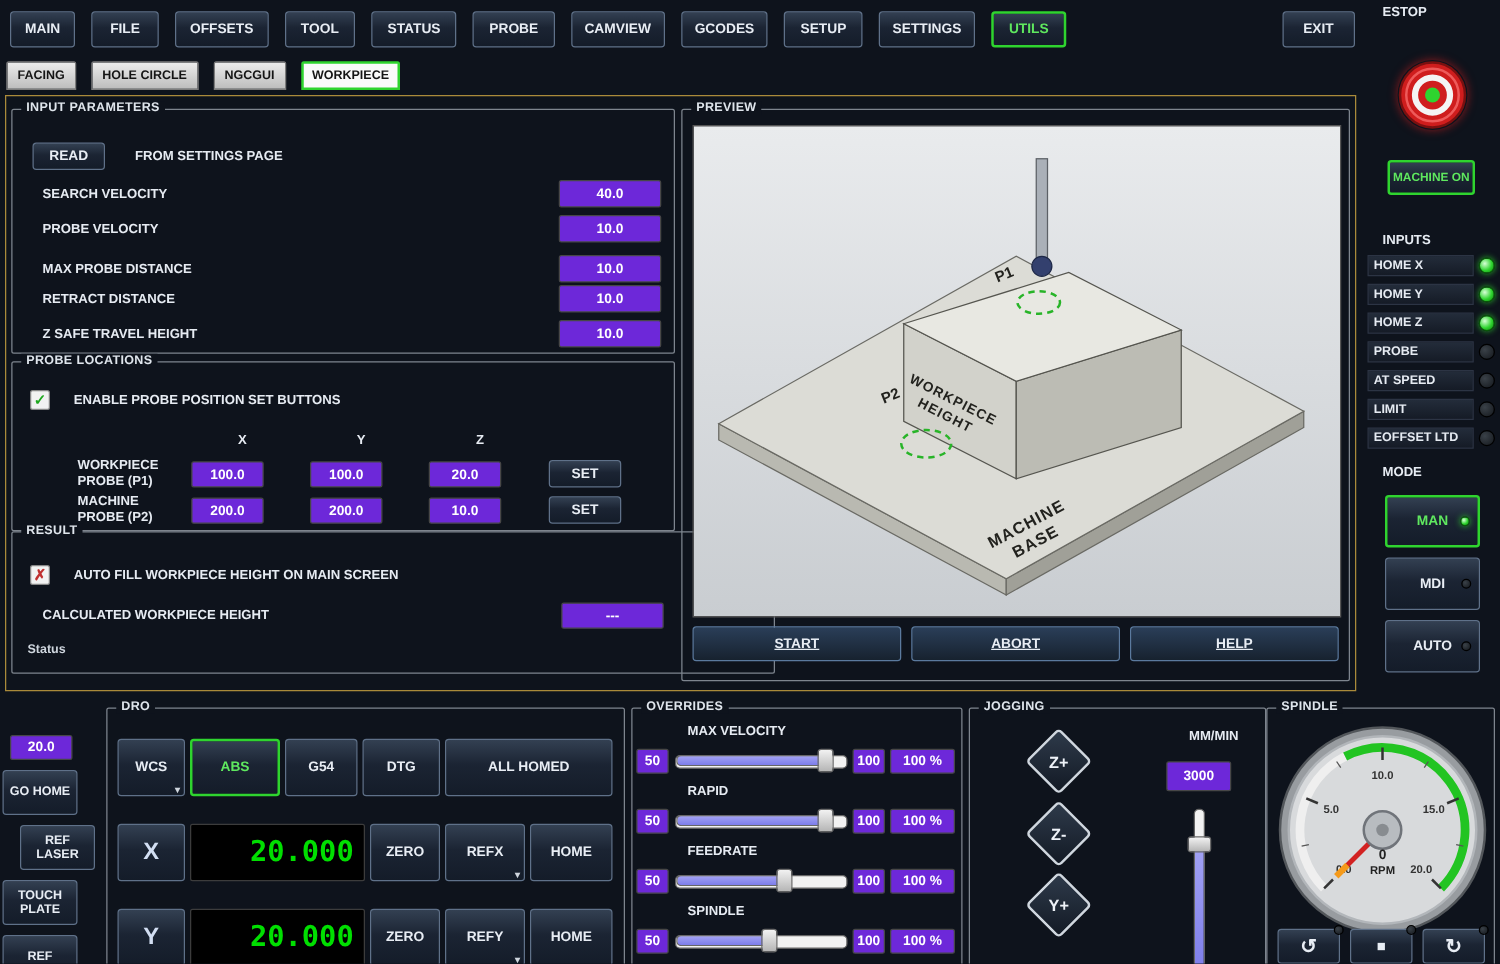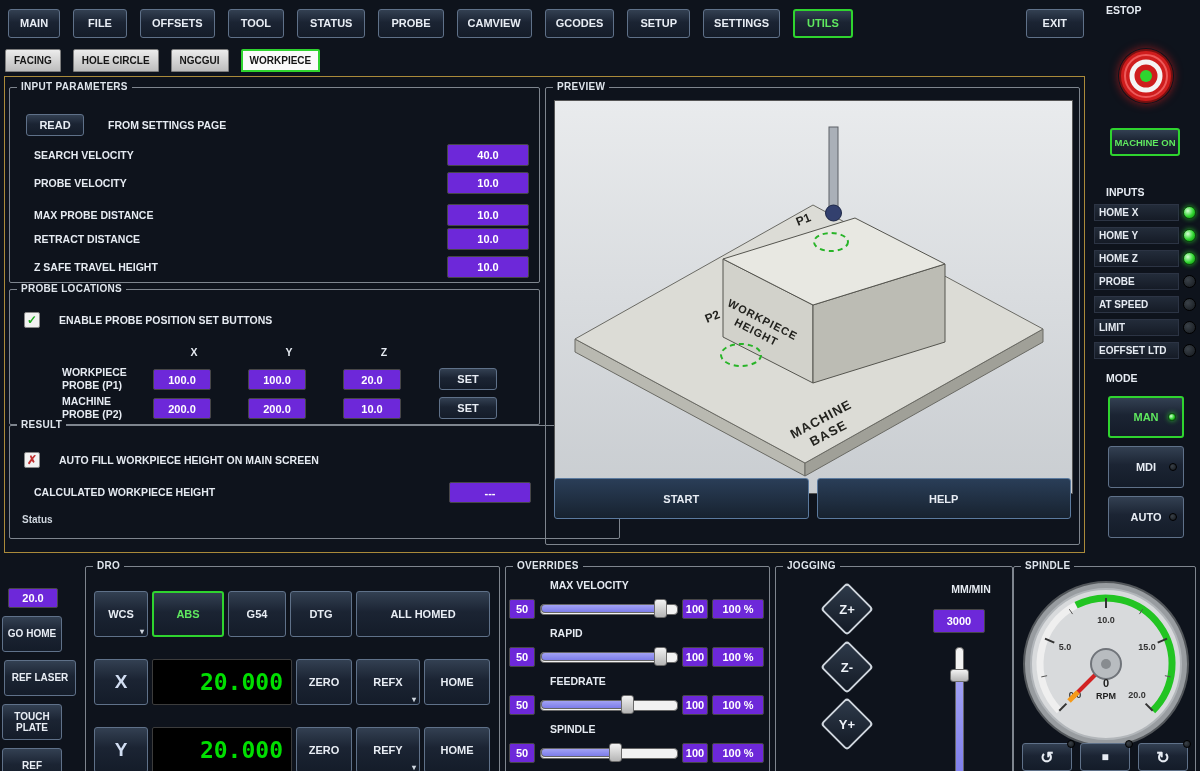--- a/index.html
+++ b/index.html
@@ -173,22 +173,23 @@
 
           <ellipse cx="276" cy="141" rx="17" ry="9" fill="none" stroke="#28b428" stroke-width="2" stroke-dasharray="5,4"></ellipse>
           <ellipse cx="186" cy="254" rx="20" ry="11" fill="none" stroke="#28b428" stroke-width="2" stroke-dasharray="5,4"></ellipse>
           <text x="243" y="125" transform="rotate(-22,243,125)" font-size="12" font-weight="bold" fill="#22221e">P1</text>
           <text x="152" y="222" transform="rotate(-22,152,222)" font-size="12" font-weight="bold" fill="#22221e">P2</text>
 
           <rect x="274" y="26" width="9" height="80" fill="#aab0b8" stroke="#5c6066" stroke-width="1"></rect>
           <circle cx="278.5" cy="112" r="8" fill="#33406e" stroke="#1d2747" stroke-width="1"></circle>
         </svg>
       </div>
-      <div style="position:absolute;left:8px;right:8px;top:390px;height:41px;display:flex;gap:8px;">
+      <div style="position:absolute;left:8px;right:8px;top:413px;height:28px;display:flex;gap:8px;text-decoration:underline;">
         <div class="btn" style="flex:1;background:linear-gradient(#2a3e58,#17222f);border:1px solid #5b7a9e;">START</div>
+        <div class="btn" style="flex:1;background:linear-gradient(#2a3e58,#17222f);border:1px solid #5b7a9e;">ABORT</div>
         <div class="btn" style="flex:1;background:linear-gradient(#2a3e58,#17222f);border:1px solid #5b7a9e;">HELP</div>
       </div>
     </div>
   </div>
 
   <div style="position:absolute;left:1090px;top:0;width:110px;height:556px;">
     <span class="flabel" style="position:absolute;left:4px;top:4px;">ESTOP</span>
     <div style="position:absolute;left:28px;top:48px;width:56px;height:56px;border-radius:50%;box-shadow:0 0 8px rgba(220,30,30,.6);">
       <svg width="56" height="56">
         <circle cx="28" cy="28" r="26" fill="#cf1d1d" stroke="#7a1010" stroke-width="2"></circle>
@@ -241,21 +242,21 @@
       <span class="led small mdot led-off"></span>
     </div>
     <div class="btn mode-btn" style="top:496px;">
       <span>AUTO</span>
       <span class="led small mdot led-off"></span>
     </div>
   </div>
 
   <span class="blackbox" style="position:absolute;left:8px;top:588px;width:50px;height:20px;">20.0</span>
   <div class="btn two-line" style="position:absolute;left:2px;top:616px;width:60px;height:36px;">GO HOME</div>
-  <div class="btn two-line" style="position:absolute;left:4px;top:660px;width:72px;height:36px;">REF LASER</div>
+  <div class="btn two-line" style="position:absolute;left:16px;top:660px;width:60px;height:36px;">REF LASER</div>
   <div class="btn two-line" style="position:absolute;left:2px;top:704px;width:60px;height:36px;">TOUCH PLATE</div>
   <div class="btn two-line" style="position:absolute;left:2px;top:748px;width:60px;height:36px;">REF</div>
 
   <div class="gb" style="left:85px;top:566px;width:415px;height:215px;">
     <span class="gb-title">DRO</span>
     <div class="btn" style="position:absolute;left:8px;top:24px;width:54px;height:46px;">
       <span>WCS</span>
       <span class="caret">▾</span>
     </div>
     <div class="btn active-green" style="position:absolute;left:66px;top:24px;width:72px;height:46px;">ABS</div>

